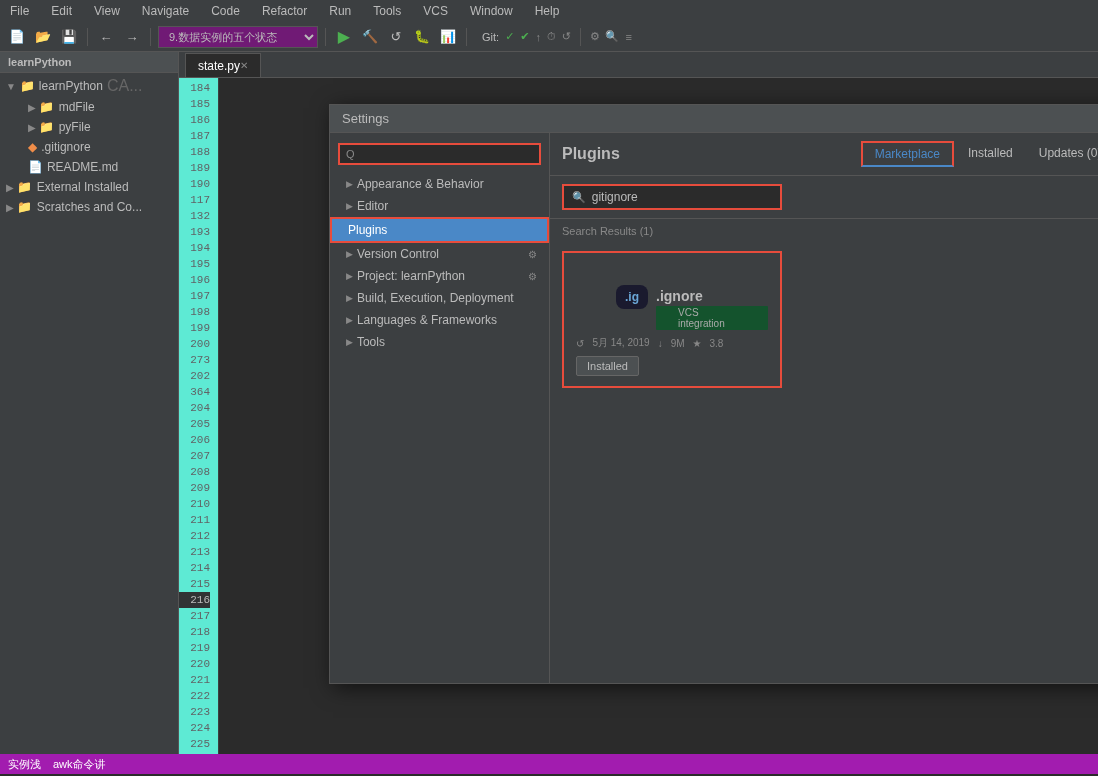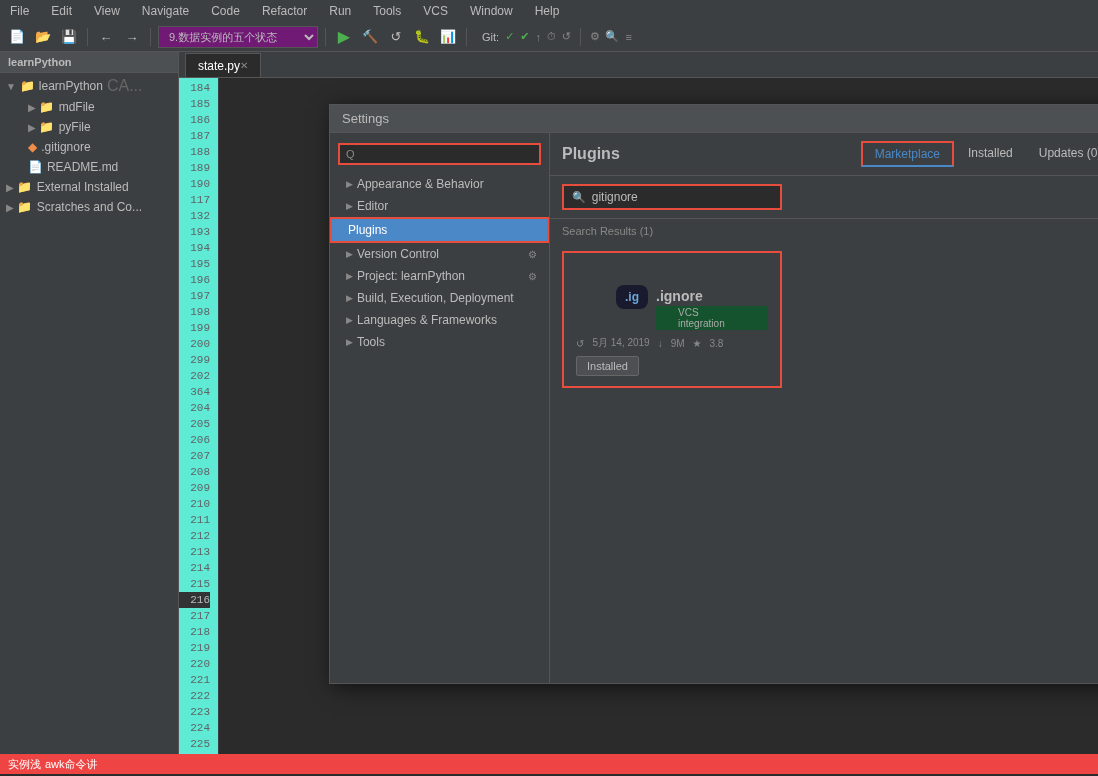--- a/index.html
+++ b/index.html
@@ -162,22 +162,22 @@
     .tab {
       padding: 4px 12px; background: #4c5052; border: 1px solid #555;
       border-bottom: none; color: #bbbbbb; font-size: 12px; cursor: pointer;
       display: flex; align-items: center; height: 24px; text-align: center;
     }
     .tab.active { background: #2b2b2b; color: #ffffff; }
     .tab-close { color: #888; font-size: 10px; }
 
     
     .status-bar {
-      height: 20px; background: #ef4444; display: flex; align-items: center;
-      padding: 0 8px; gap: 4px; color: #ffffff; font-size: 11px;
+      height: 20px; background: #a21caf; display: flex; align-items: center;
+      padding: 0 8px; gap: 12px; color: #ffffff; font-size: 11px;
     }
   </style>
 </head>
 <body>
 
 <div class="menu-bar">
   <span class="menu-item">File</span>
   <span class="menu-item">Edit</span>
   <span class="menu-item">View</span>
   <span class="menu-item">Navigate</span>
@@ -285,21 +285,21 @@
         <div class="line-num">117</div>
         <div class="line-num">132</div>
         <div class="line-num">193</div>
         <div class="line-num">194</div>
         <div class="line-num">195</div>
         <div class="line-num">196</div>
         <div class="line-num">197</div>
         <div class="line-num">198</div>
         <div class="line-num">199</div>
         <div class="line-num">200</div>
-        <div class="line-num">299</div>
+        <div class="line-num">273</div>
         <div class="line-num">202</div>
         <div class="line-num">364</div>
         <div class="line-num">204</div>
         <div class="line-num">205</div>
         <div class="line-num">206</div>
         <div class="line-num">207</div>
         <div class="line-num">208</div>
         <div class="line-num">209</div>
         <div class="line-num">210</div>
         <div class="line-num">211</div>

